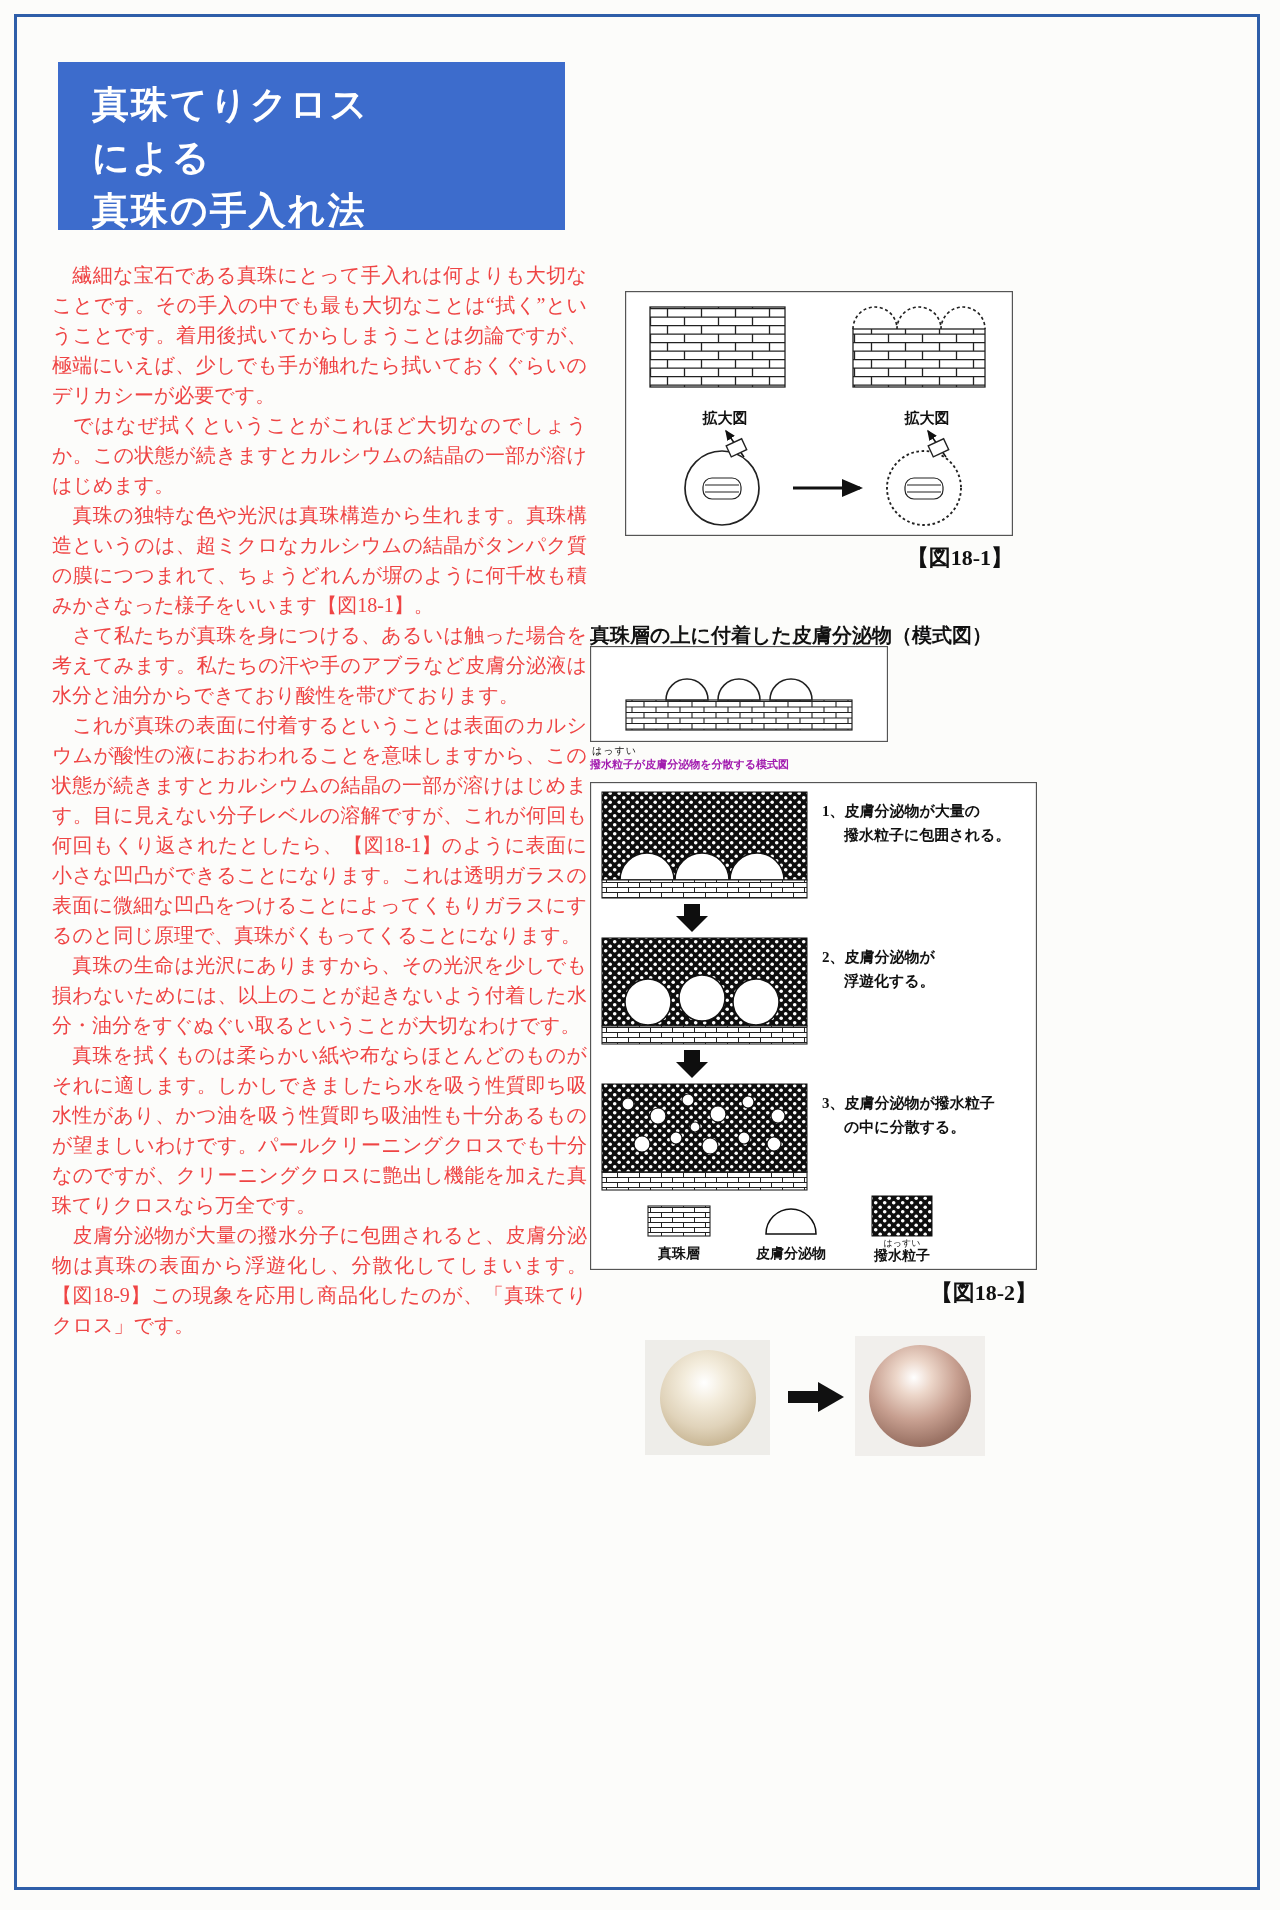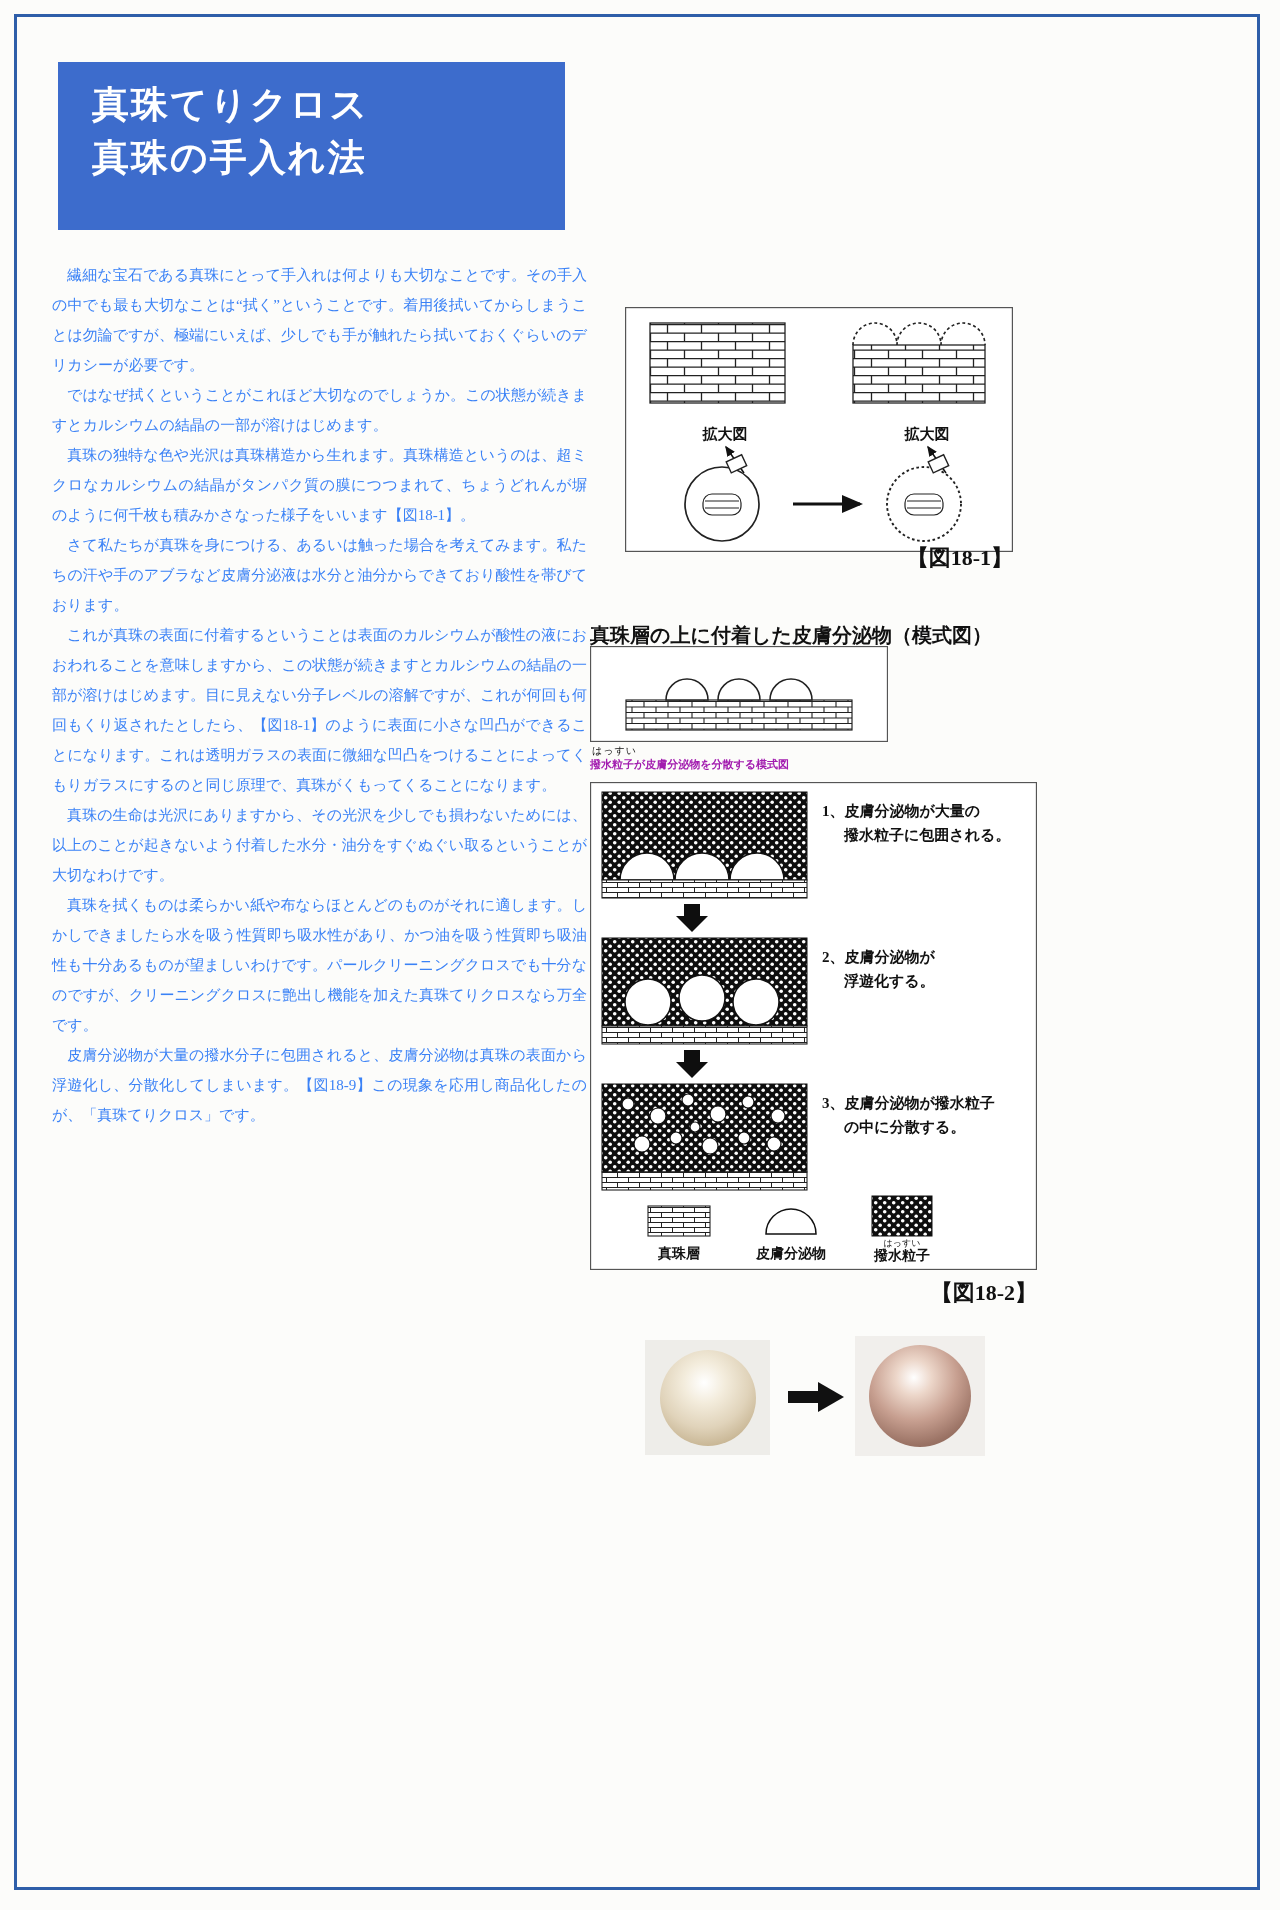--- a/index.html
+++ b/index.html
@@ -4,21 +4,21 @@
 <style>
   html,body{margin:0;padding:0;background:#e9e9e7;}
   .page{position:relative;width:1280px;height:1910px;background:#fcfcfa;
         font-family:"Liberation Serif","DejaVu Serif",serif;overflow:hidden;}
   .frame{position:absolute;left:14px;top:14px;width:1246px;height:1876px;
          border:3px solid #2e5ea9;box-sizing:border-box;pointer-events:none;}
   .title-box{position:absolute;left:58px;top:62px;width:507px;height:168px;
              background:#3d6ccc;color:#ffffff;box-sizing:border-box;padding:16px 0 0 34px;}
   .title-line{font-size:37px;font-weight:bold;line-height:53px;letter-spacing:2px;}
   .body-col{position:absolute;left:52px;top:260px;width:535px;
-            font-size:15px;line-height:30px;color:#3b82f6;text-align:justify;}
+            font-size:20px;line-height:30px;color:#ef4444;text-align:justify;}
   .para{margin:0;}
   .figbox{position:absolute;background:#ffffff;}
   .fig-caption{position:absolute;font-weight:bold;font-size:22px;color:#111;text-align:right;}
   .small-caption{position:absolute;font-weight:bold;font-size:20px;color:#111;}
   .furigana{position:absolute;font-size:10px;color:#111;letter-spacing:1px;}
   .fig2-title{position:absolute;font-weight:bold;font-size:11px;color:#a21caf;}
   .photo{position:absolute;display:flex;align-items:center;justify-content:center;}
   .photo1{left:645px;top:1340px;width:125px;height:115px;background:#eeede9;}
   .photo2{left:855px;top:1336px;width:130px;height:120px;background:#f1efec;}
   .pearl1{width:96px;height:96px;border-radius:50%;
@@ -30,35 +30,36 @@
 </style>
 </head>
 <body>
 
 <div class="page">
 
   <div class="frame"></div>
 
   <div class="title-box">
     <div class="title-line">真珠てりクロス</div>
+    <div class="title-line">による</div>
     <div class="title-line">真珠の手入れ法</div>
   </div>
 
   <div class="body-col">
     <p class="para">　繊細な宝石である真珠にとって手入れは何よりも大切なことです。その手入の中でも最も大切なことは“拭く”ということです。着用後拭いてからしまうことは勿論ですが、極端にいえば、少しでも手が触れたら拭いておくぐらいのデリカシーが必要です。</p>
     <p class="para">　ではなぜ拭くということがこれほど大切なのでしょうか。この状態が続きますとカルシウムの結晶の一部が溶けはじめます。</p>
     <p class="para">　真珠の独特な色や光沢は真珠構造から生れます。真珠構造というのは、超ミクロなカルシウムの結晶がタンパク質の膜につつまれて、ちょうどれんが塀のように何千枚も積みかさなった様子をいいます【図18-1】。</p>
     <p class="para">　さて私たちが真珠を身につける、あるいは触った場合を考えてみます。私たちの汗や手のアブラなど皮膚分泌液は水分と油分からできており酸性を帯びております。</p>
     <p class="para">　これが真珠の表面に付着するということは表面のカルシウムが酸性の液におおわれることを意味しますから、この状態が続きますとカルシウムの結晶の一部が溶けはじめます。目に見えない分子レベルの溶解ですが、これが何回も何回もくり返されたとしたら、【図18-1】のように表面に小さな凹凸ができることになります。これは透明ガラスの表面に微細な凹凸をつけることによってくもりガラスにするのと同じ原理で、真珠がくもってくることになります。</p>
     <p class="para">　真珠の生命は光沢にありますから、その光沢を少しでも損わないためには、以上のことが起きないよう付着した水分・油分をすぐぬぐい取るということが大切なわけです。</p>
     <p class="para">　真珠を拭くものは柔らかい紙や布ならほとんどのものがそれに適します。しかしできましたら水を吸う性質即ち吸水性があり、かつ油を吸う性質即ち吸油性も十分あるものが望ましいわけです。パールクリーニングクロスでも十分なのですが、クリーニングクロスに艶出し機能を加えた真珠てりクロスなら万全です。</p>
     <p class="para">　皮膚分泌物が大量の撥水分子に包囲されると、皮膚分泌物は真珠の表面から浮遊化し、分散化してしまいます。【図18-9】この現象を応用し商品化したのが、「真珠てりクロス」です。</p>
   </div>
 
-  <div class="figbox" style="left:625px;top:307px;width:388px;height:209px;">
+  <div class="figbox" style="left:625px;top:291px;width:388px;height:209px;">
     <svg width="388" height="245" viewBox="0 0 388 245">
       <defs>
         <pattern id="bkA" width="34" height="17" patternUnits="userSpaceOnUse">
           <rect width="34" height="17" fill="#ffffff"></rect>
           <path d="M0 0.7H34 M0 9.2H34 M8.5 0.7V9.2 M25.5 9.2V17" stroke="#222" stroke-width="1.3" fill="none"></path>
         </pattern>
         <marker id="ah1" markerWidth="9" markerHeight="8" refX="6" refY="3" orient="auto">
           <path d="M0 0L7 3L0 6Z" fill="#111"></path>
         </marker>
       </defs>

